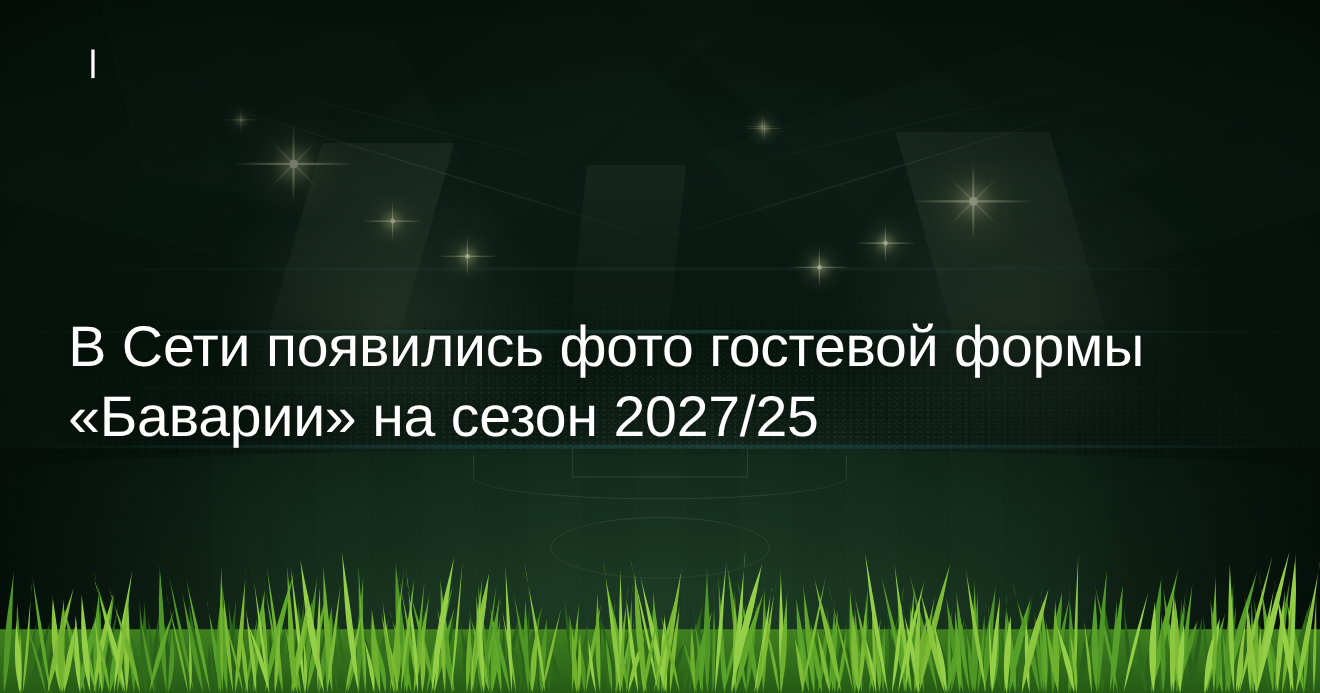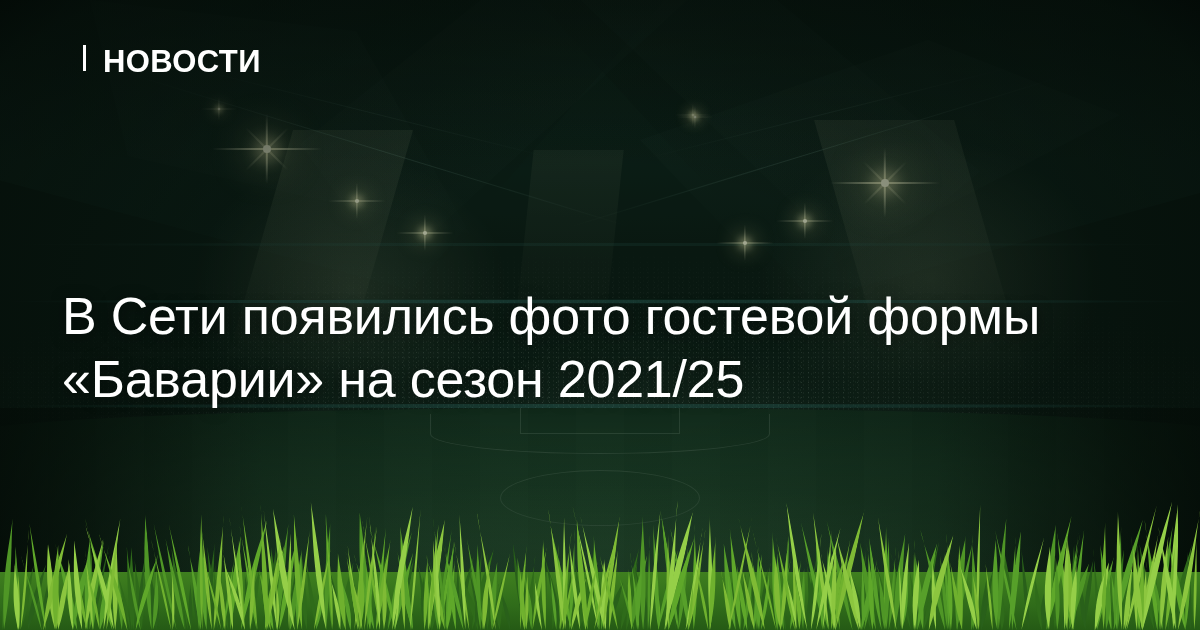--- a/index.html
+++ b/index.html
@@ -2691,18 +2691,17 @@
         <div class="blade" style="left: 581.3px; z-index: 3; transform: rotate(-8.1deg); opacity: 1;">
           <svg width="13.5" height="110.9" viewBox="0 0 13.5 110.9">
             <path d="M6.7 110.9 C 0.8 61.0, 9.1 24.4, 11.5 0  C 11.0 28.8, 12.7 64.3, 6.7 110.9 Z" fill="#6fb12e"></path>
           </svg>
         </div>
       </div>
   </div>
 
   <div class="logo-row">
     <span class="divider"></span>
-    <span class="section">НОВОСТИ</span>
   </div>
 
-  <h1 class="headline">В Сети появились фото гостевой формы «Баварии» на сезон 2021/25</h1>
+  <h1 class="headline">В Сети появились фото гостевой формы «Баварии» на сезон 2027/25</h1>
 
 </div>
 
 </body></html>

